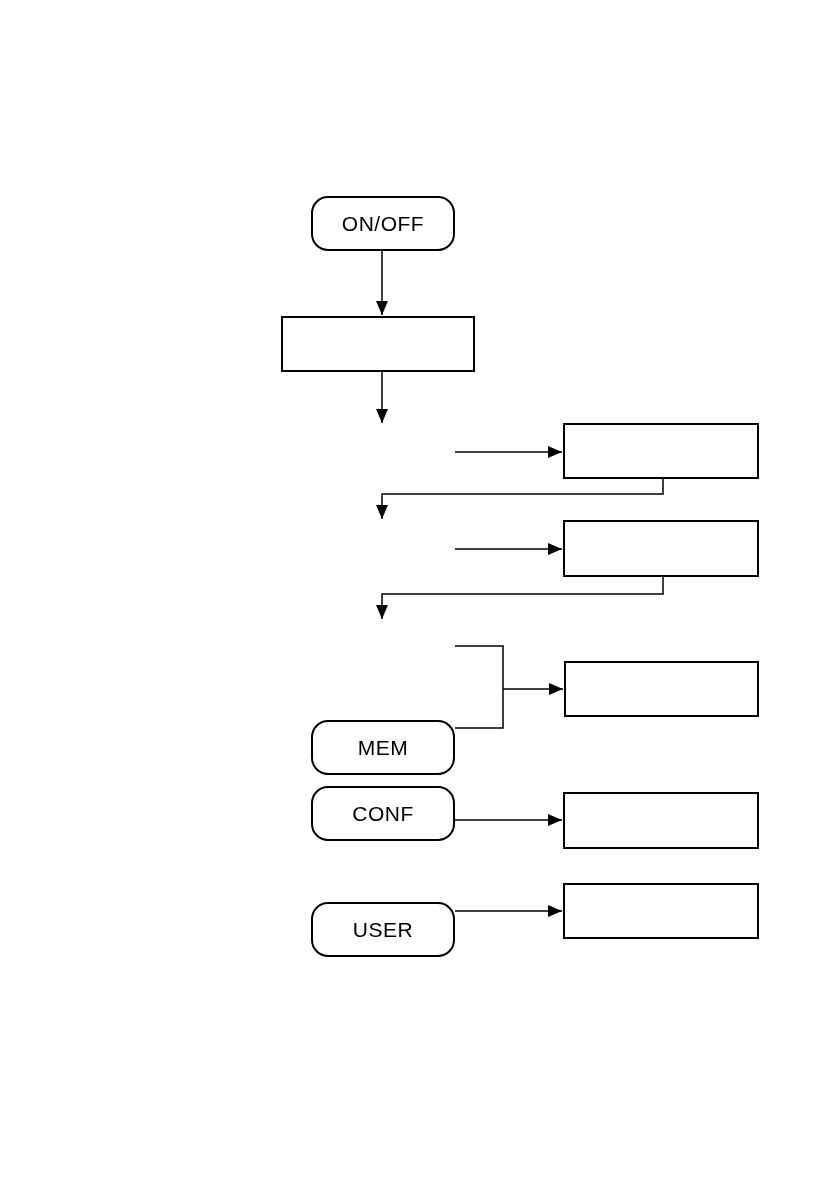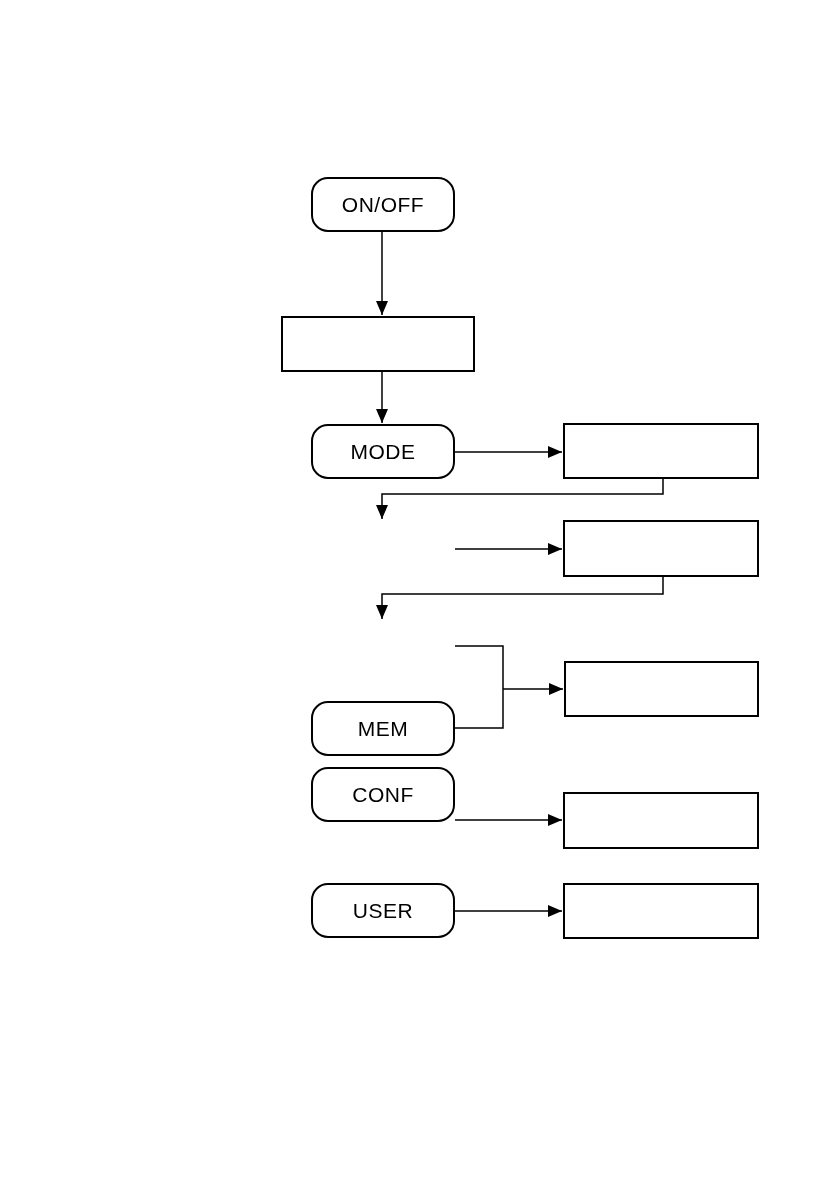--- a/index.html
+++ b/index.html
@@ -33,20 +33,21 @@
     justify-content: center;
     font-size: 21px;
     letter-spacing: 0.5px;
     color: #000000;
   }
   .key {
     width: 144px;
     height: 55px;
     border: 2px solid #000000;
     border-radius: 17px;
+    margin-top: 19px;
   }
   .display {
     border: 2.5px solid #000000;
   }
   
   #key-onoff   { left: 311px; top: 177px; }
   #disp-main   { left: 281px; top: 316px; width: 194px; height: 56px; }
   #key-mode    { left: 311px; top: 424px; }
   #disp-mode   { left: 563px; top: 423px; width: 196px; height: 56px; }
   #key-run     { left: 311px; top: 520px; }
@@ -85,23 +86,20 @@
   </svg>
 
   <div id="key-onoff" class="node key">
     <span>ON/OFF</span>
   </div>
 
   <div id="disp-main" class="node display">
     <span></span>
   </div>
 
-  <div id="key-mode" class="node key">
-    <span>MODE</span>
-  </div>
 
   <div id="disp-mode" class="node display">
     <span></span>
   </div>
 
 
   <div id="disp-run" class="node display">
     <span></span>
   </div>
 

